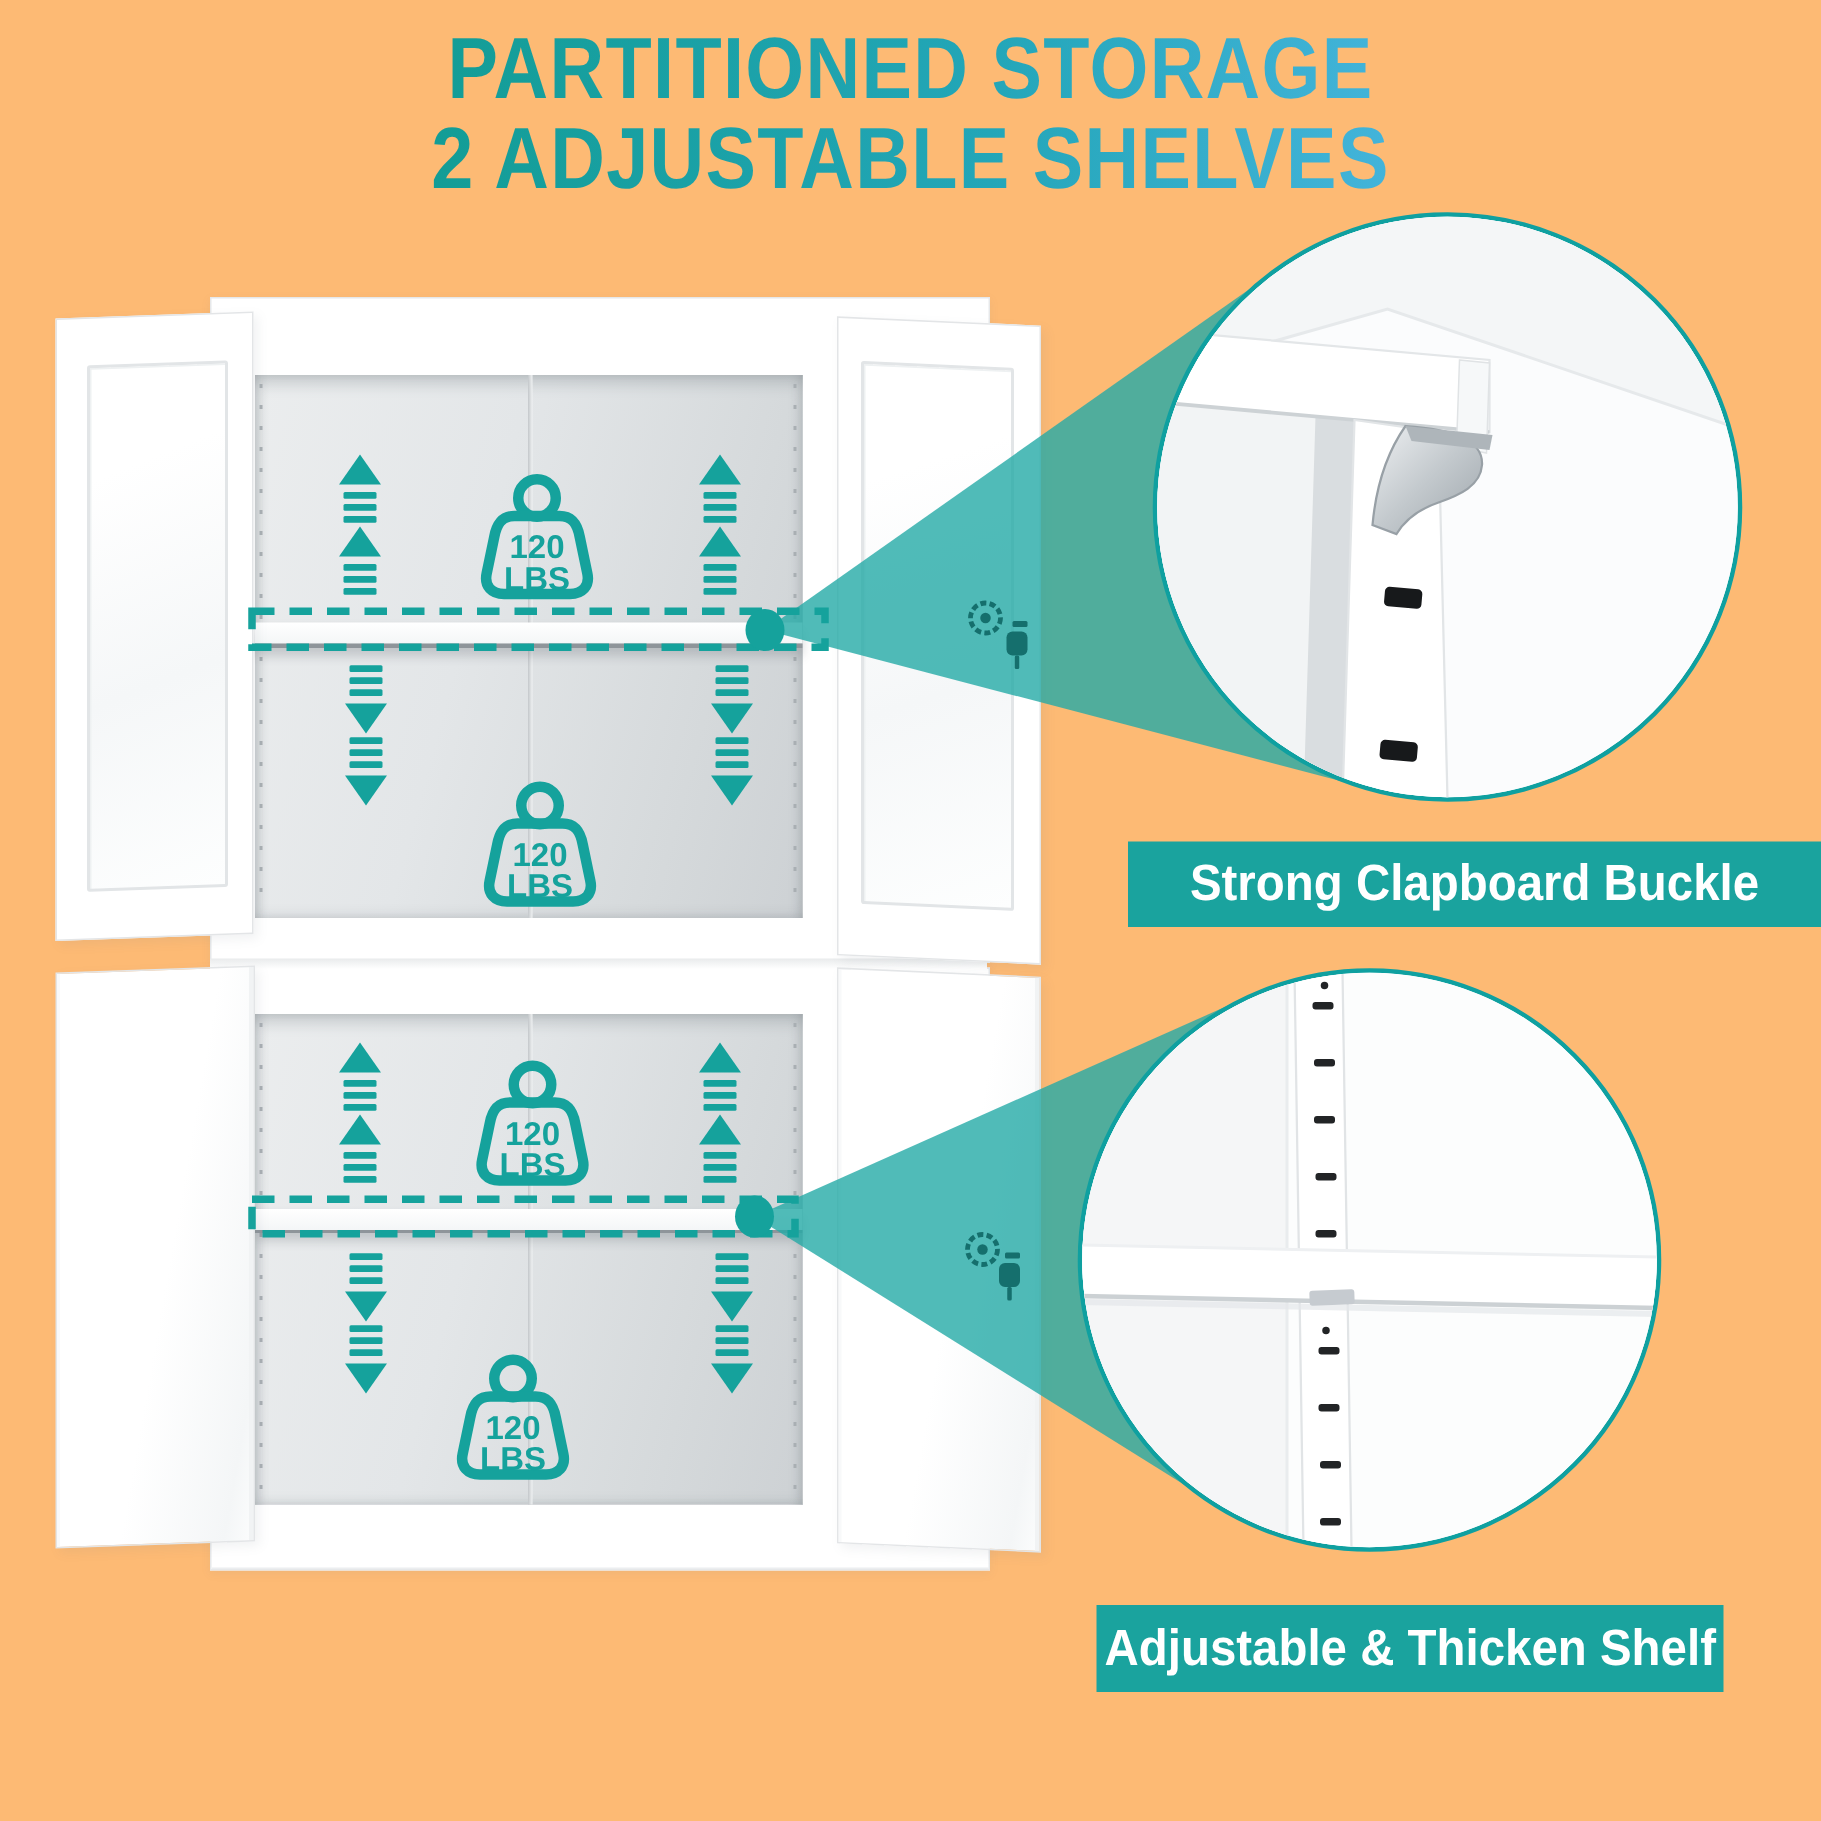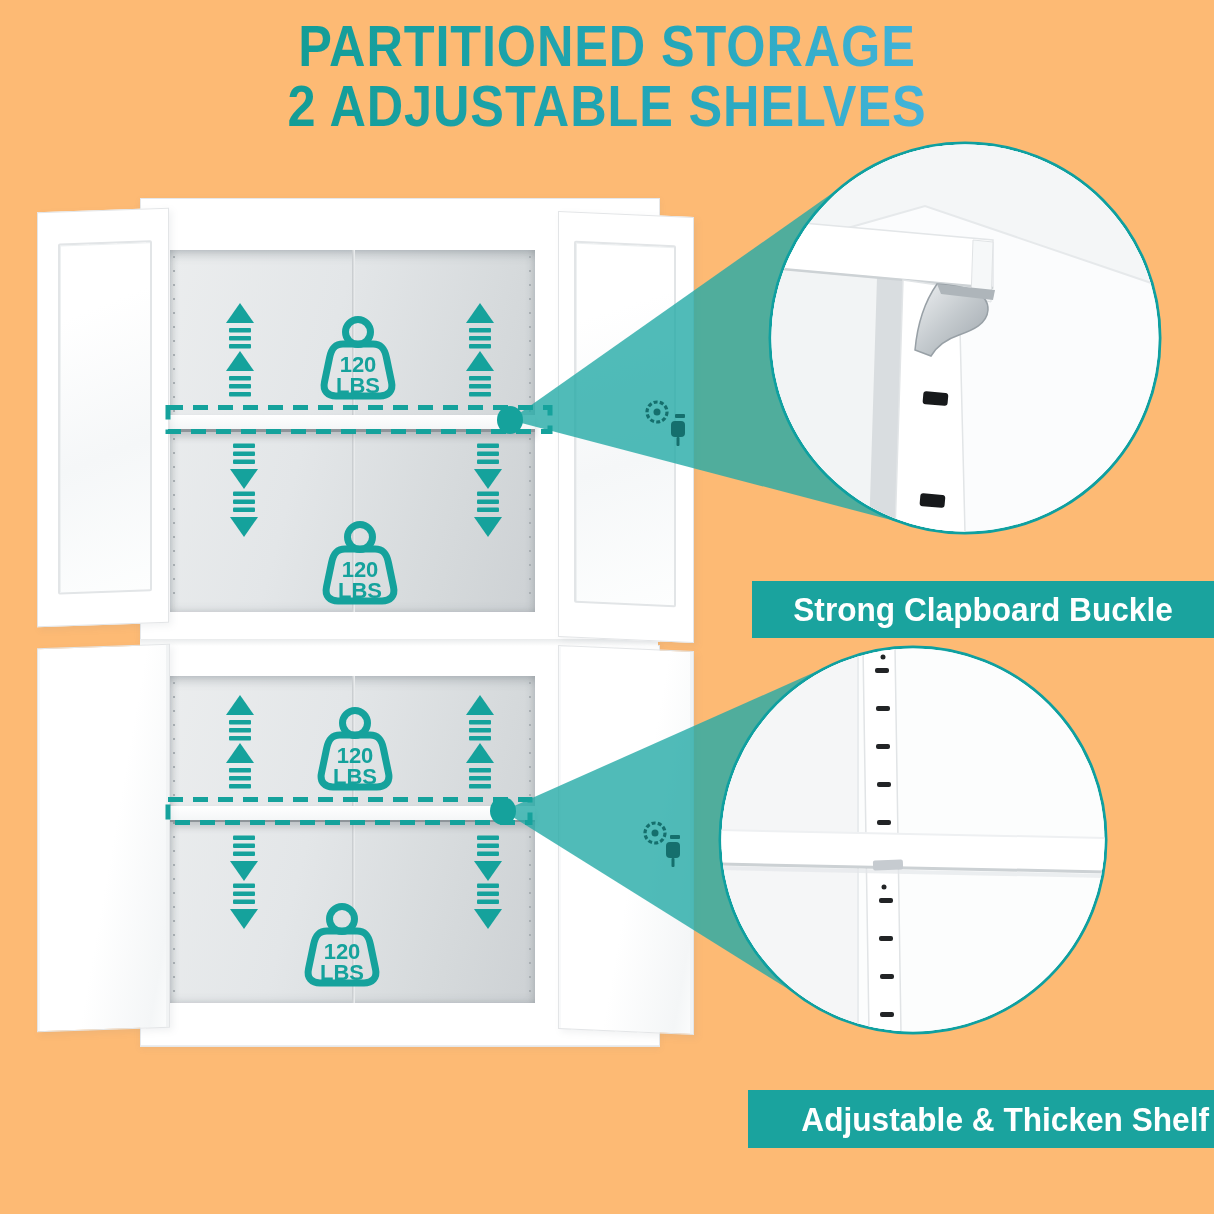--- a/index.html
+++ b/index.html
@@ -69,24 +69,24 @@
   .callout-ring{fill:#ffffff;stroke:var(--circle-border);stroke-width:3;}
   .dash-rect{fill:none;stroke:var(--accent-teal);stroke-width:5;stroke-dasharray:15 10;}
   .dot{fill:var(--accent-teal);}
   .arrow{fill:var(--accent-teal);}
   .weight-outline{stroke:var(--accent-teal);}
   .wt-label{font-family:"Liberation Sans",sans-serif;font-weight:700;font-size:22px;
     fill:var(--accent-teal);text-anchor:middle;}
   .lockpair{color:var(--lock-icon);}
   
   .banner{position:absolute;background:var(--banner-teal);color:#fff;
-    display:flex;align-items:center;justify-content:center;font-weight:700;margin-top:20px;}
+    display:flex;align-items:center;justify-content:center;font-weight:700;}
   .banner span{display:inline-block;font-size:34px;transform:scaleX(0.93);white-space:nowrap;}
   .banner.banner-top{left:752px;top:561px;width:462px;height:57px;}
-  .banner.banner-bottom{left:748px;top:1070px;width:418px;height:58px;padding-left:48px;}
+  .banner.banner-bottom{left:731px;top:1070px;width:418px;height:58px;}
 </style>
 </head>
 <body>
 
 <div class="stage">
 
   <header class="title">
     <div>PARTITIONED STORAGE</div>
     <div>2 ADJUSTABLE SHELVES</div>
   </header>

